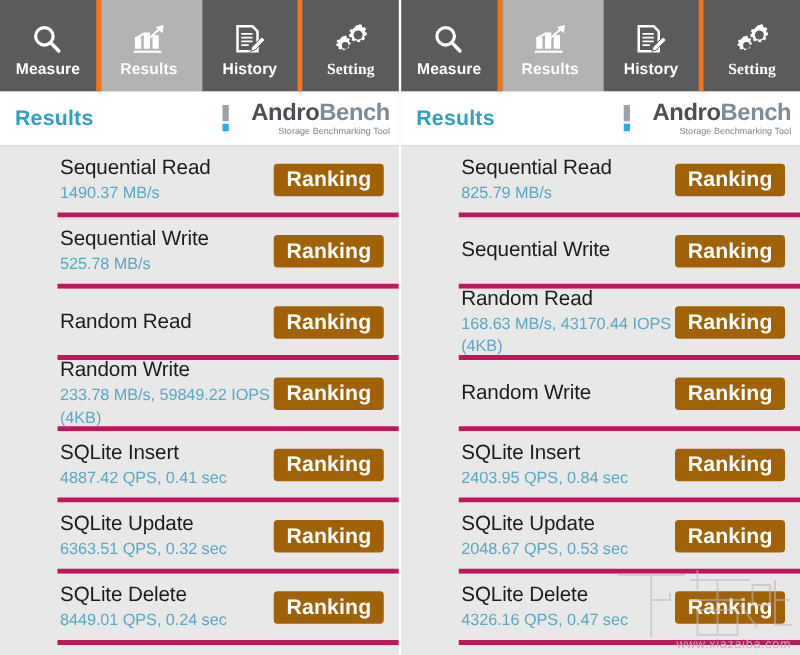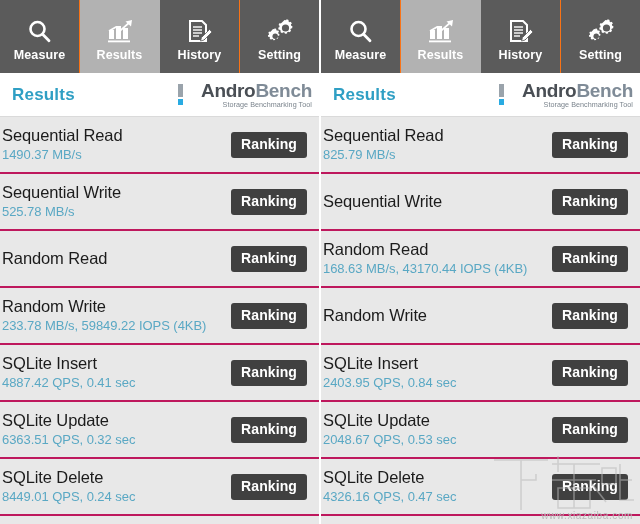--- a/index.html
+++ b/index.html
@@ -48,24 +48,24 @@
   }
   .tab {
     flex: 1 1 0;
     position: relative;
     display: flex;
     flex-direction: column;
     align-items: center;
     justify-content: center;
     background: #5b5b5b;
     box-sizing: border-box;
-    border-right: 1px solid #f97316;
+    border-right: 4px solid #f97316;
     cursor: pointer;
   }
-  .tab:last-child { border-right: none; }
+  .tab:last-child { border-right: none; font-family: Liberation Serif, serif; }
   .tab.active { background: #b2b2b2; border-right-color: #b2b2b2; }
   .tab-icon {
     height: 34px;
     display: flex;
     align-items: flex-end;
     justify-content: center;
     margin-bottom: 3px;
   }
   .tab-label {
     color: #ffffff;
@@ -131,48 +131,49 @@
     flex: 1 1 auto;
     background: #e8e8e8;
     display: flex;
     flex-direction: column;
   }
   .result-row {
     position: relative;
     height: 57px;
     flex: 0 0 57px;
     box-sizing: border-box;
-    border-bottom: 2px solid #be185d;
+    border-bottom: 4px solid #be185d;
     display: flex;
     align-items: center;
     justify-content: space-between;
     padding: 0 12px 0 2px;
     background: #e8e8e8;
+    margin-left: 46px;
   }
   .result-texts {
     display: flex;
     flex-direction: column;
     justify-content: center;
   }
   .result-name {
     font-size: 16.5px;
     color: #1c1c1c;
     line-height: 21px;
     letter-spacing: -0.1px;
   }
   .result-value {
     font-size: 13px;
     color: #5aa8c4;
     line-height: 18px;
     letter-spacing: -0.05px;
   }
   .ranking-btn {
-    background: #404040;
+    background: #a16207;
     color: #ffffff;
-    font-size: 14px;
+    font-size: 17px;
     font-weight: bold;
     border: none;
     border-radius: 3px;
     padding: 6px 10px 7px;
     line-height: 13px;
     cursor: pointer;
     font-family: "Liberation Sans", sans-serif;
     letter-spacing: 0.1px;
   }
 

